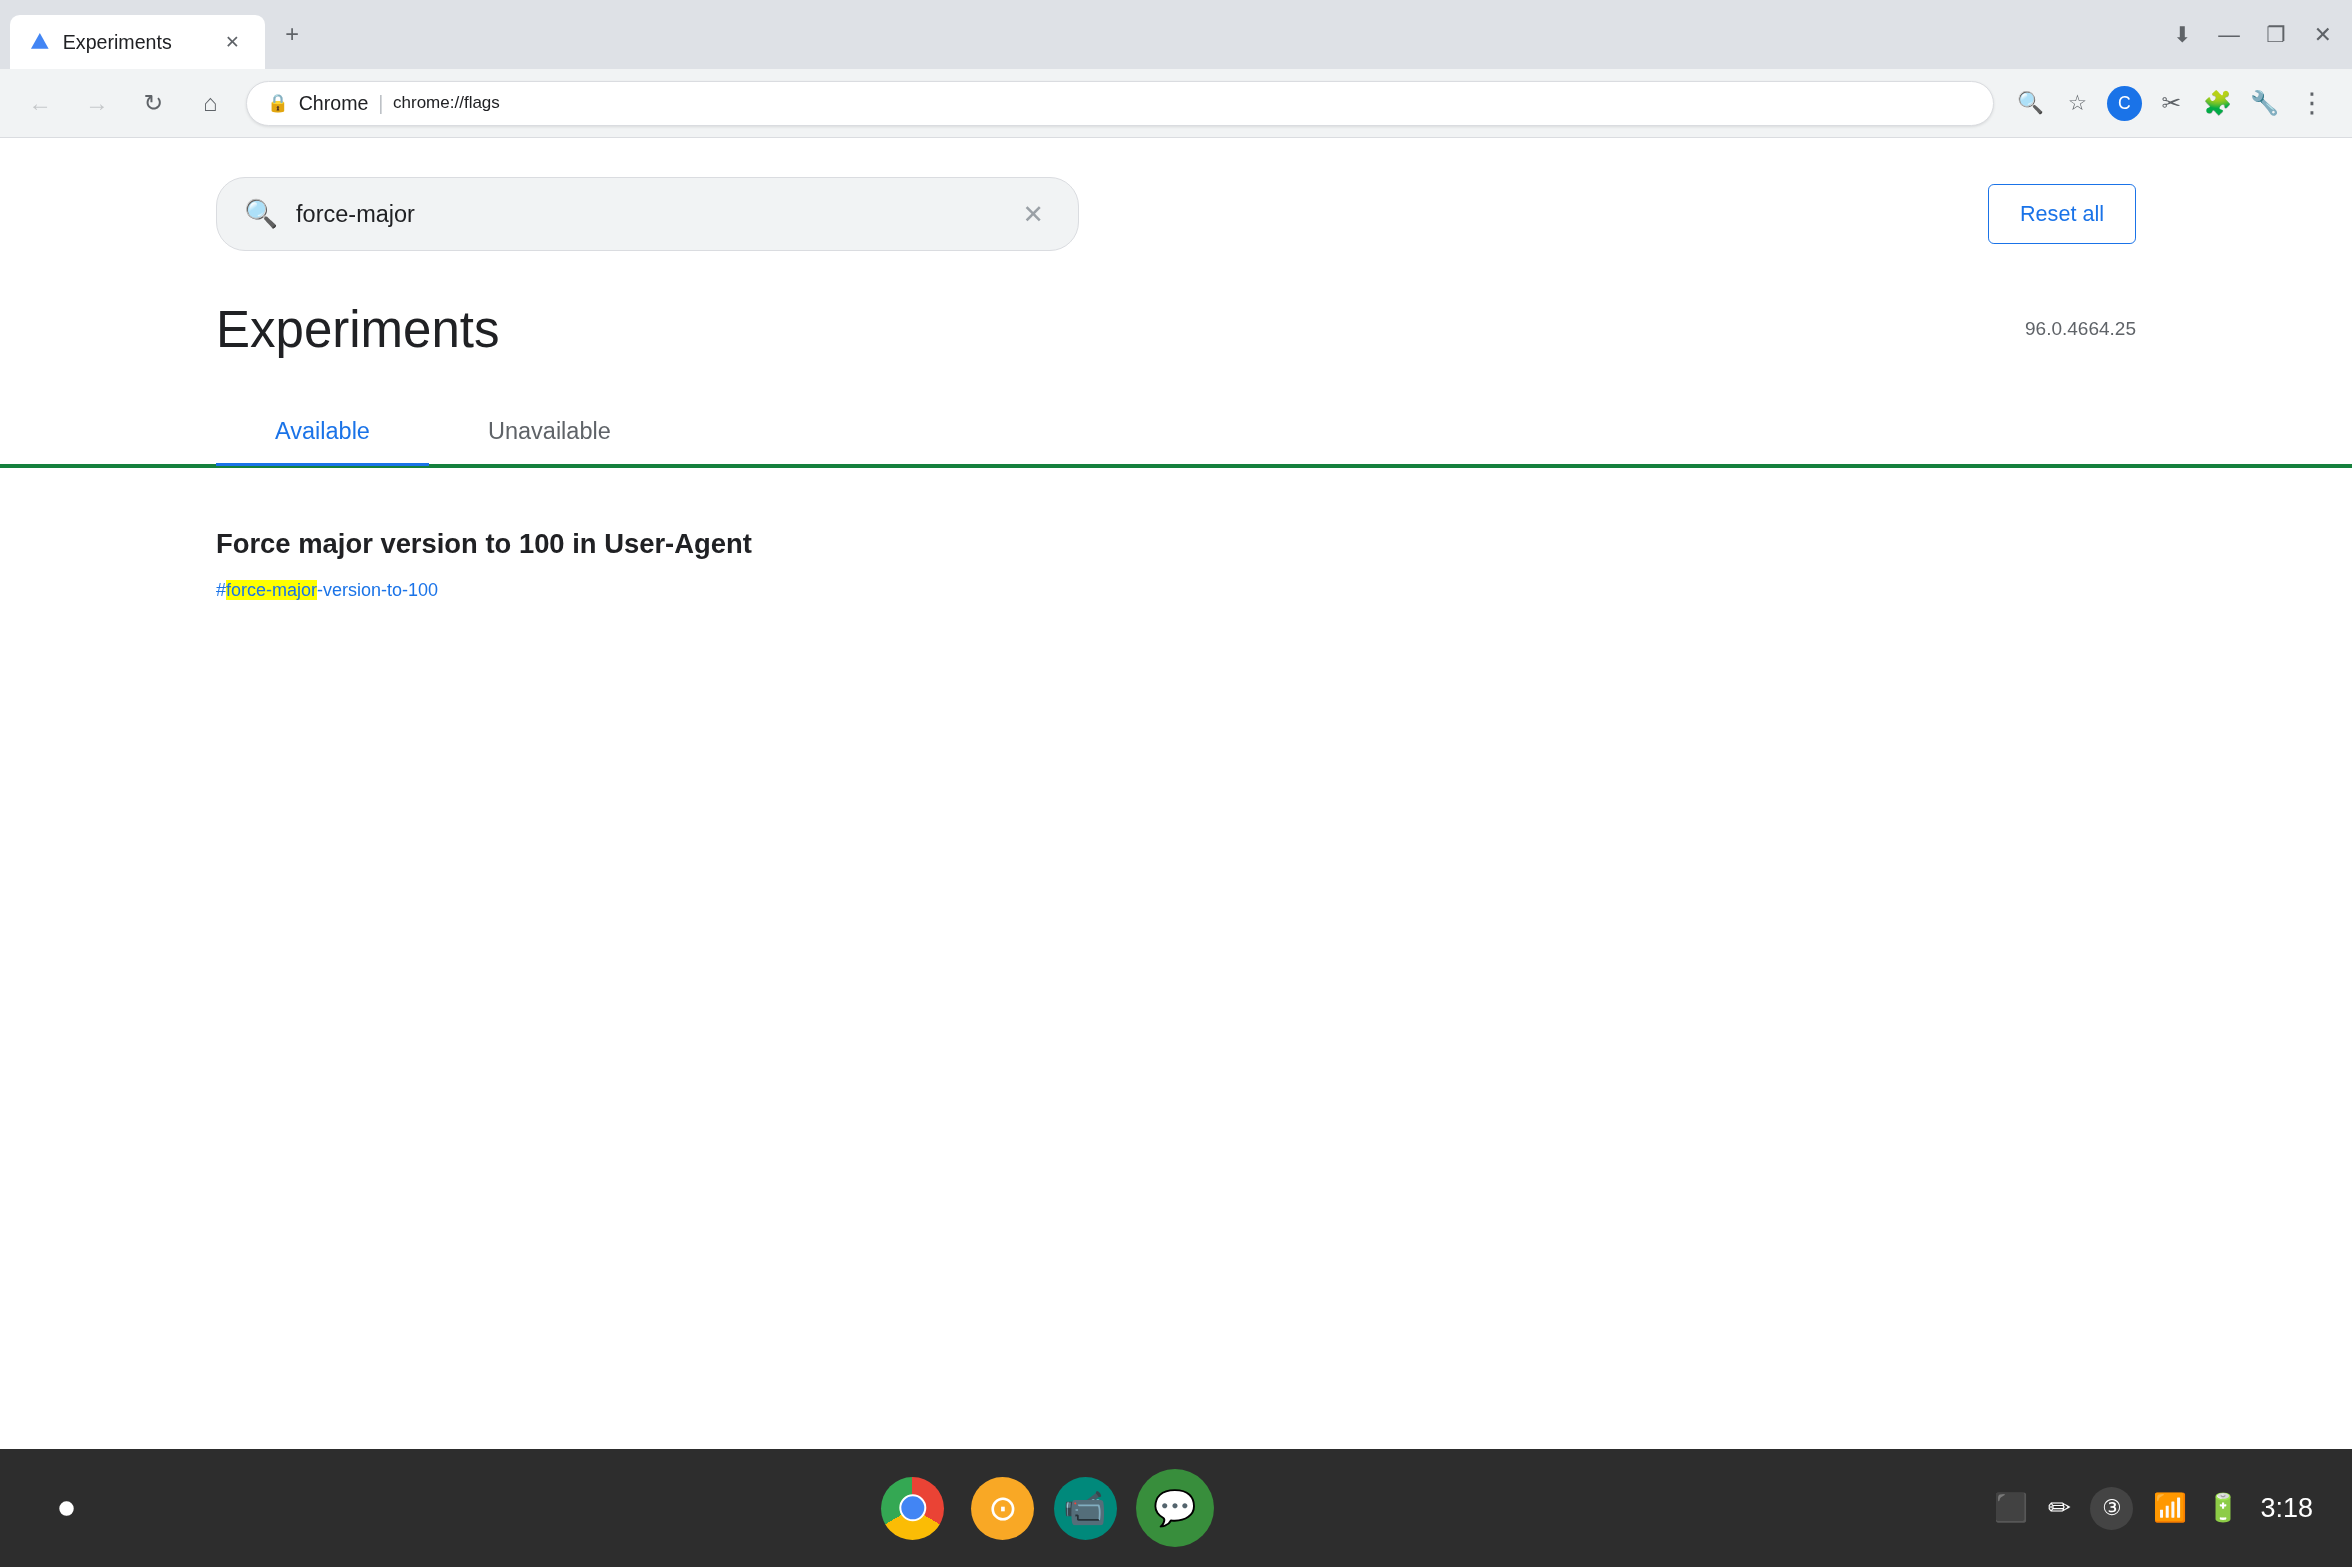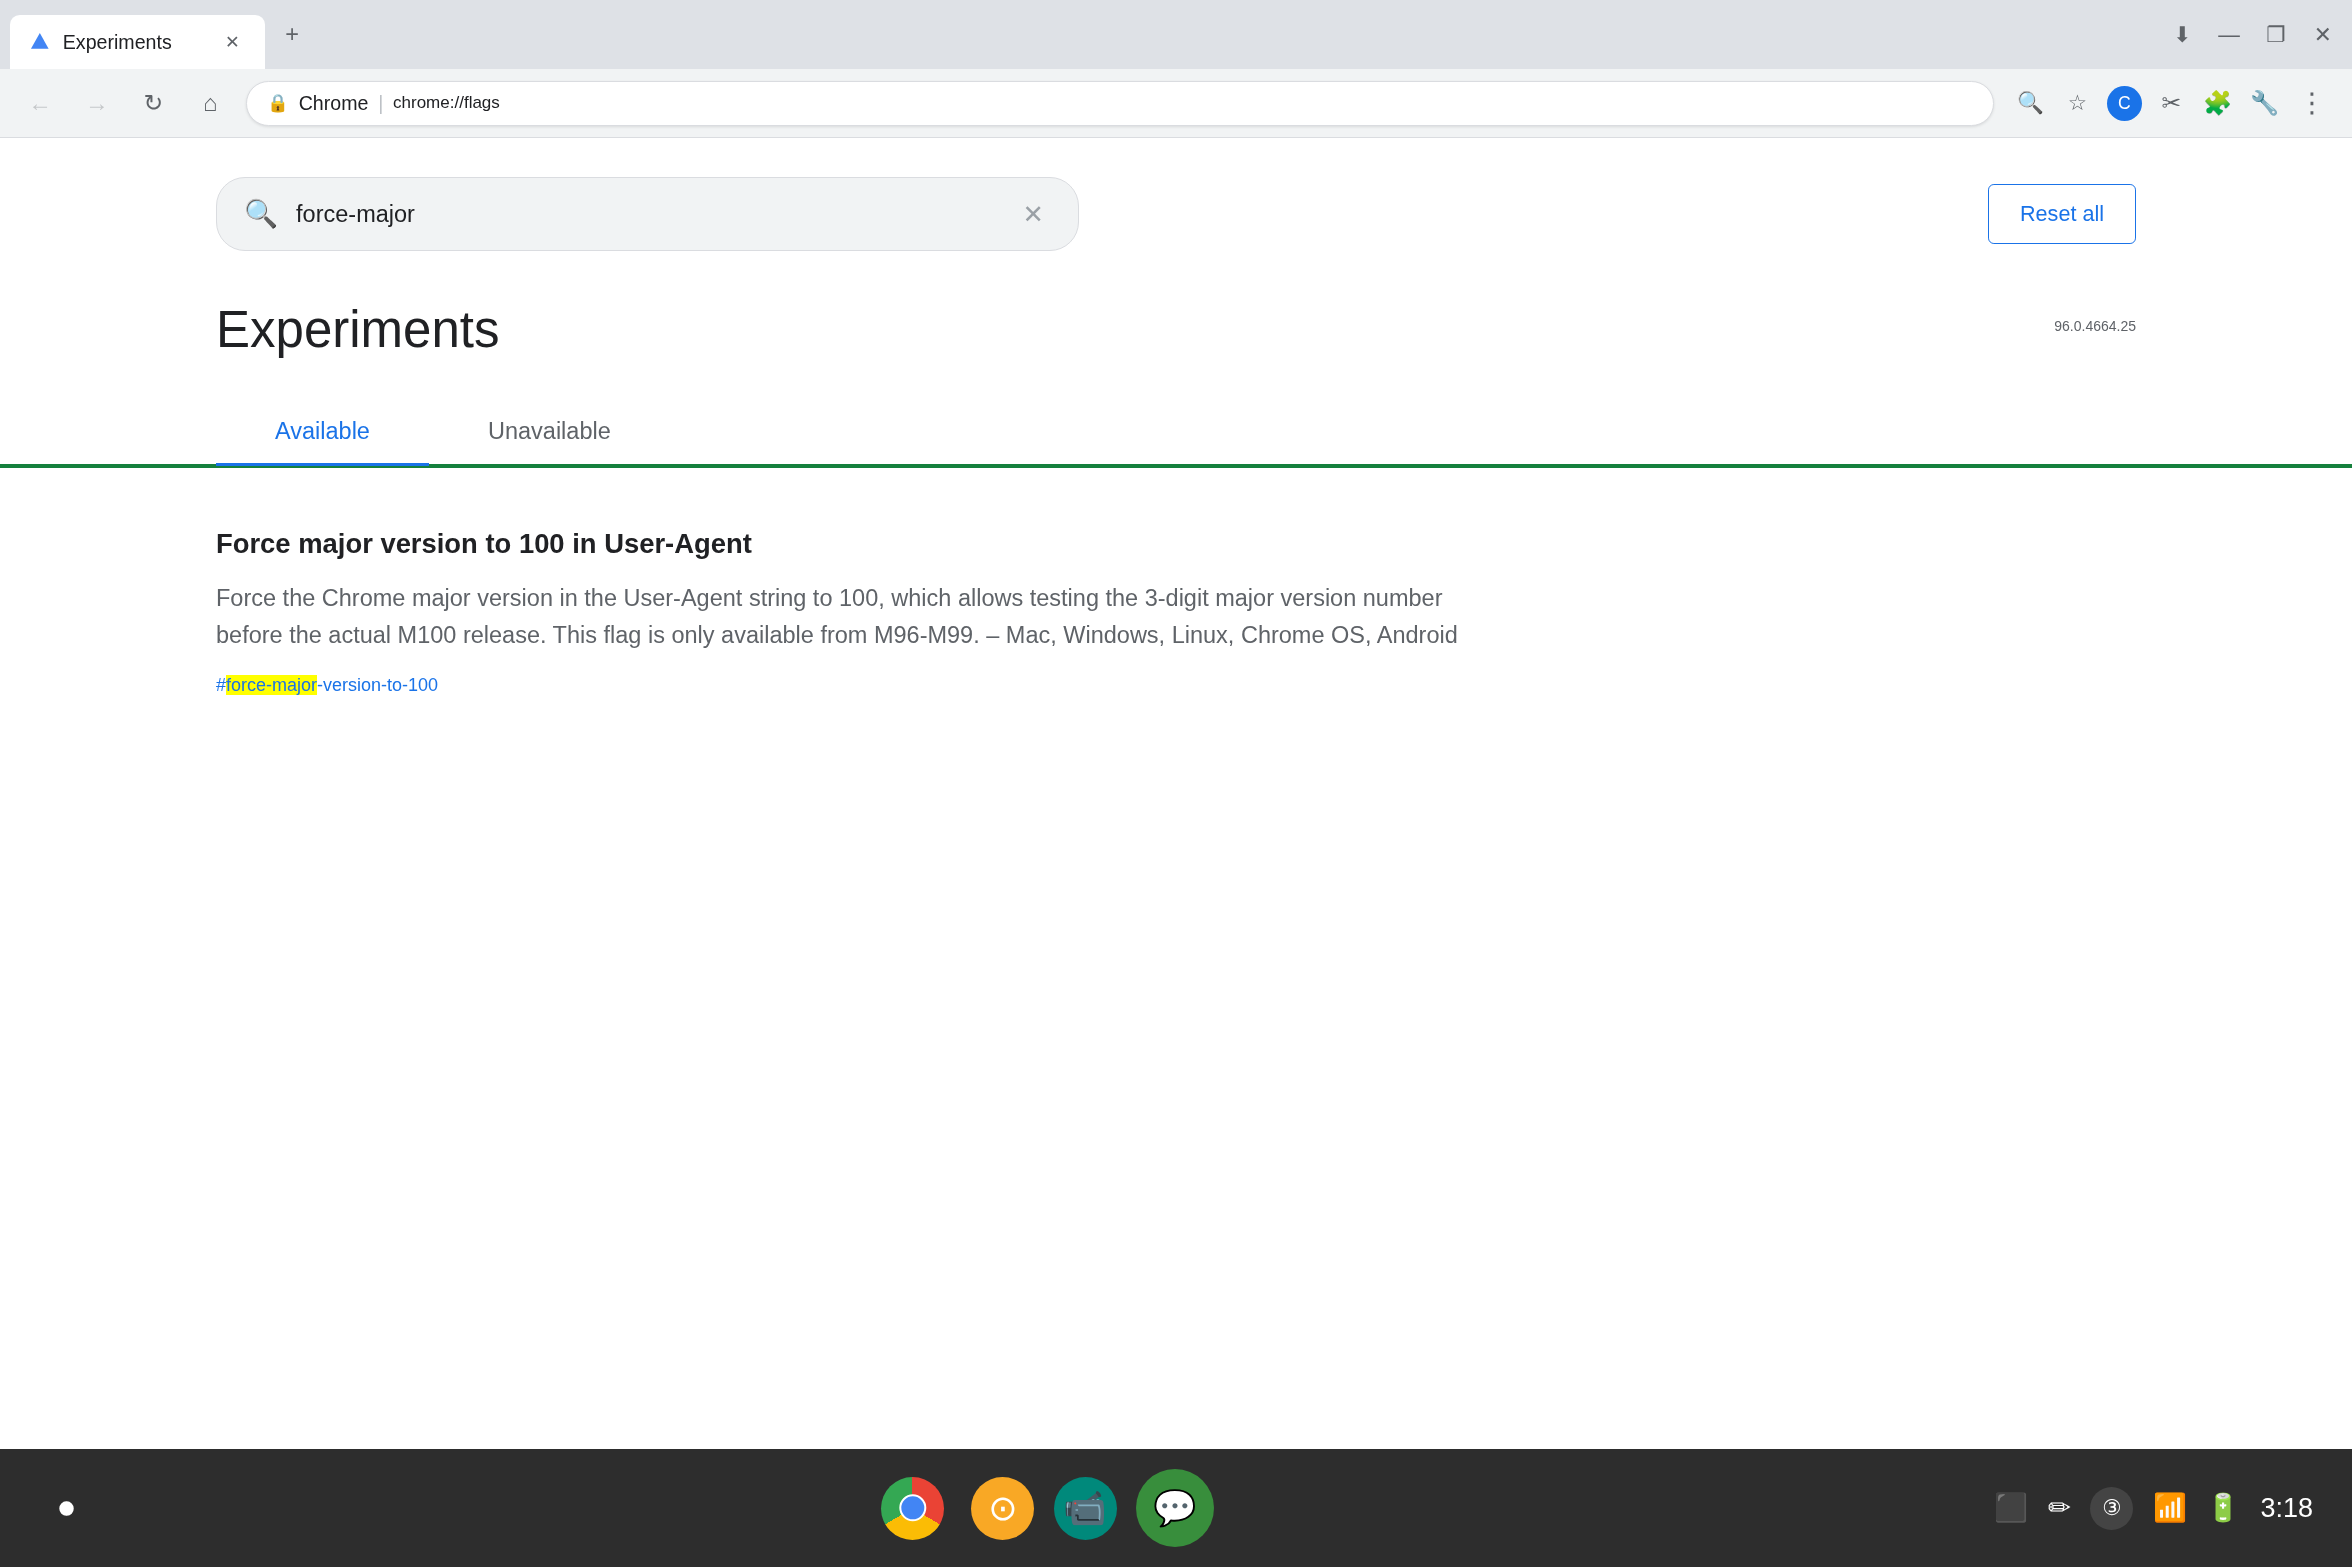--- a/index.html
+++ b/index.html
@@ -39,21 +39,21 @@
     .search-area { display: flex; align-items: center; padding: 39px 216px 0 216px; gap: 29px; }
     .search-box { display: flex; align-items: center; background: #f1f3f4; border-radius: 29px; height: 74px; padding: 0 27.4px; gap: 17.6px; flex: 0 0 863px; border: 1px solid #dadce0; }
     .search-icon { color: #5f6368; font-size: 27.4px; }
     .search-input { font-size: 23.5px; color: #202124; border: none; background: transparent; outline: none; flex: 1; }
     .search-clear { color: #9aa0a6; font-size: 25.5px; cursor: pointer; width: 35px; height: 35px; display: flex; align-items: center; justify-content: center; border-radius: 50%; }
     .reset-btn { margin-left: auto; border: 1px solid #1a73e8; color: #1a73e8; background: #fff; border-radius: 5.9px; padding: 15.7px 31px; font-size: 21.6px; cursor: pointer; font-weight: 500; }
 
     
     .experiments-header { display: flex; align-items: flex-start; justify-content: space-between; padding: 49px 216px 0 216px; }
     .experiments-title { font-size: 51px; color: #202124; font-weight: 400; }
-    .version-text { font-size: 14px; color: #5f6368; margin-top: 17.6px; }
+    .version-text { font-size: 19px; color: #5f6368; margin-top: 17.6px; }
 
     
     .tabs-container { padding: 39px 216px 0 216px; border-bottom: 4px solid #15803d; display: flex; }
     .tab-item { padding: 19.6px 59px; font-size: 23.5px; cursor: pointer; position: relative; }
     .tab-item.active { color: #1a73e8; }
     .tab-item.active::after { content: ''; position: absolute; bottom: -2px; left: 0; right: 0; height: 2.9px; background: #1a73e8; }
     .tab-item.inactive { color: #5f6368; }
 
     
     .flag-section { padding: 60px 216px; }
@@ -157,21 +157,20 @@
       </div>
       <div class="tab-item inactive">
         <span>Unavailable</span>
       </div>
     </div>
 
     <div class="flag-section">
       <div class="flag-row">
         <div class="flag-info">
           <div class="flag-title">Force major version to 100 in User-Agent</div>
-          <div class="flag-description">Force the Chrome major version in the User-Agent string to 100, which allows testing the 3-digit major version number before the actual M100 release. This flag is only available from M96-M99. – Mac, Windows, Linux, Chrome OS, Android</div>
           <div>
             <a class="flag-link" href="#force-major-version-to-100">
               <span>#</span><span class="flag-link-highlight">force-major</span><span>-version-to-100</span>
             </a>
           </div>
         </div>
       </div>
     </div>
   </div>
 

